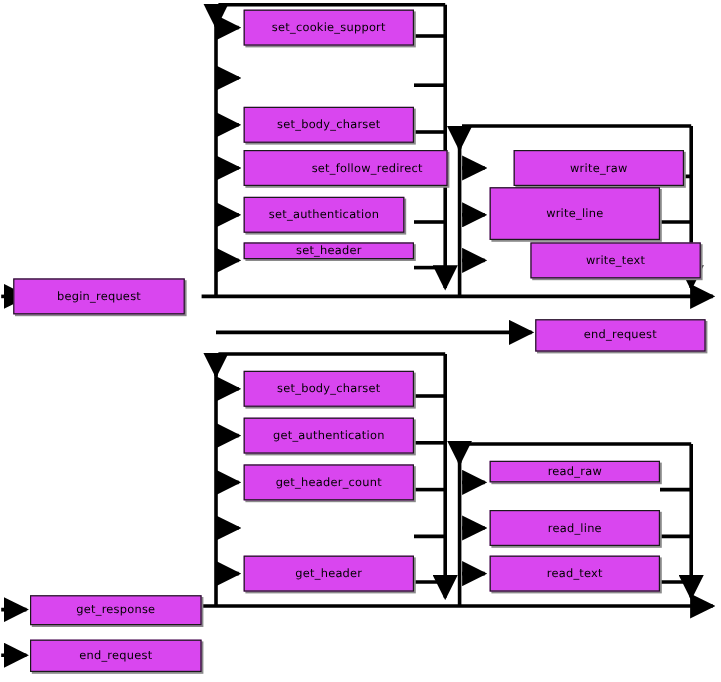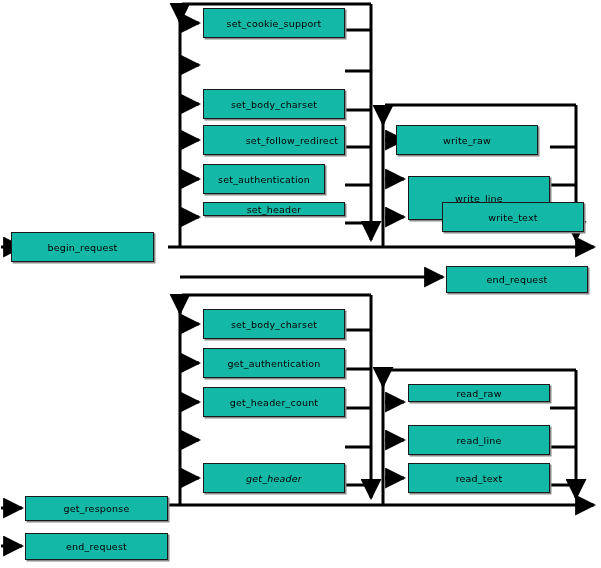--- a/index.html
+++ b/index.html
@@ -18,21 +18,21 @@
   #wires {
     position: absolute;
     left: 0;
     top: 0;
     width: 601px;
     height: 568px;
   }
   .node {
     position: absolute;
     box-sizing: border-box;
-    background: #14b8a6;
+    background: #d946ef;
     border: 1px solid #1a1a1a;
     box-shadow: 1.5px 1.5px 0 0 #8a8a8a;
     display: flex;
     align-items: center;
     justify-content: center;
     font-size: 9.5px;
     color: #000000;
     letter-spacing: 0.2px;
     white-space: nowrap;
     z-index: 5;
@@ -162,50 +162,50 @@
   <div class="node entry" style="left:25px; top:533px; width:143px; height:27px;">
     <span>end_request</span>
   </div>
 
   <div class="node" style="left:203px; top:8px; width:142px; height:30px;">
     <span>set_cookie_support</span>
   </div>
   <div class="node" style="left:203px; top:89px; width:142px; height:30px;">
     <span>set_body_charset</span>
   </div>
-  <div class="node" style="left:203px; top:125px; width:142px; height:30px;padding-left:36px;">
+  <div class="node" style="left:203px; top:125px; width:170px; height:30px;padding-left:36px;">
     <span>set_follow_redirect</span>
   </div>
-  <div class="node" style="left:203px; top:164px; width:122px; height:30px;">
+  <div class="node" style="left:203px; top:164px; width:134px; height:30px;">
     <span>set_authentication</span>
   </div>
   <div class="node" style="left:203px; top:202px; width:142px; height:14px;">
     <span>set_header</span>
   </div>
 
-  <div class="node" style="left:396px; top:125px; width:142px; height:30px;">
+  <div class="node" style="left:428px; top:125px; width:142px; height:30px;">
     <span>write_raw</span>
   </div>
-  <div class="node" style="left:408px; top:176px; width:142px; height:44px;">
+  <div class="node" style="left:408px; top:156px; width:142px; height:44px;">
     <span>write_line</span>
   </div>
   <div class="node" style="left:418px; top:202px; width:142px; height:30px;margin-left:24px;">
     <span>write_text</span>
   </div>
 
   <div class="node" style="left:203px; top:309px; width:142px; height:30px;">
     <span>set_body_charset</span>
   </div>
   <div class="node" style="left:203px; top:348px; width:142px; height:30px;">
     <span>get_authentication</span>
   </div>
   <div class="node" style="left:203px; top:387px; width:142px; height:30px;text-align:right;">
     <span>get_header_count</span>
   </div>
-  <div class="node" style="left:203px; top:463px; width:142px; height:30px;font-style:italic;">
+  <div class="node" style="left:203px; top:463px; width:142px; height:30px;">
     <span>get_header</span>
   </div>
 
   <div class="node" style="left:408px; top:384px; width:142px; height:18px;">
     <span>read_raw</span>
   </div>
   <div class="node" style="left:408px; top:425px; width:142px; height:30px;">
     <span>read_line</span>
   </div>
   <div class="node" style="left:408px; top:463px; width:142px; height:30px;">

